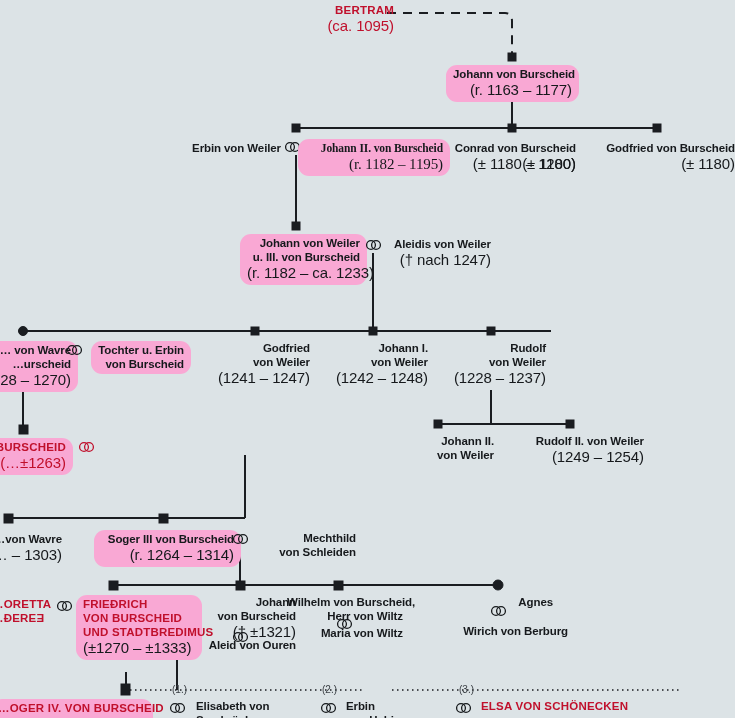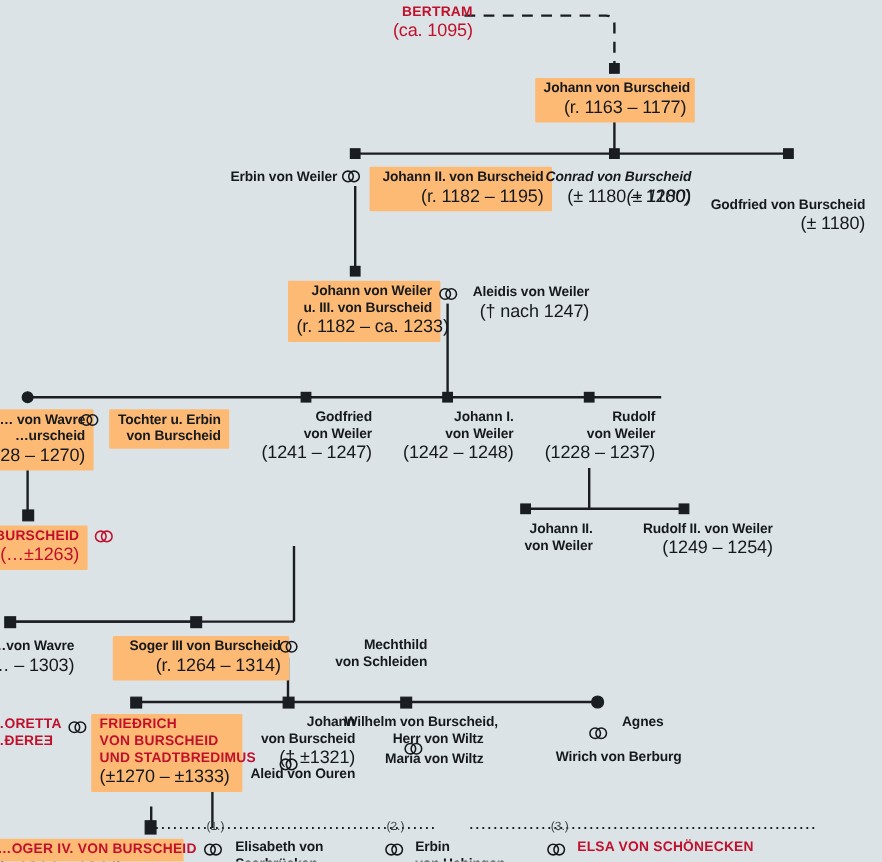--- a/index.html
+++ b/index.html
@@ -24,23 +24,23 @@
     font-weight:bold;
     font-size:11.5px;
     letter-spacing:-0.1px;
   }
   .person .dt{
     font-size:15px;
     font-weight:normal;
     letter-spacing:-0.1px;
   }
   .person.hl{
-    background:#fdba74;
+    background:#f9a8d4;
     padding:2px 7px 3px 7px;
-    border-radius:1px;
+    border-radius:11px;
   }
   .person.red .nm,.person.red .dt{color:#c0102c;}
   .person.red .nm{letter-spacing:0.2px;}
   .person.lalign{text-align:left;}
 
   
   .mar{
     position:absolute;
     width:17px;height:12px;
     }
@@ -132,34 +132,34 @@
     <div class="nm">Erbin von Weiler</div>
   </div>
 
   <div class="mar" style="left:284px;top:141px;">
     <svg viewBox="0 0 17 12" xmlns="http://www.w3.org/2000/svg">
       <circle cx="6" cy="6" r="4.4" fill="none" stroke="#16191c" stroke-width="1.3"></circle>
       <circle cx="11" cy="6" r="4.4" fill="none" stroke="#16191c" stroke-width="1.3"></circle>
     </svg>
   </div>
 
-  <div class="person hl" style="left:308px;top:139px;width:138px;">
+  <div class="person hl" style="left:298px;top:139px;width:138px;font-family:Liberation Serif, serif;">
     <div class="nm">Johann II. von Burscheid</div>
     <div class="dt">(r. 1182 – 1195)</div>
   </div>
 
-  <div class="person" style="left:448px;top:141px;width:128px;font-style:italic;">
+  <div class="person" style="left:448px;top:141px;width:128px;">
     <div class="nm">Conrad von Burscheid</div>
     <div class="dt">(± 1180)</div>
   </div>
   <div class="person" style="left:448px;top:155px;width:128px;">
     <div class="dt">(± 1180 – 1200)</div>
   </div>
 
-  <div class="person" style="left:583px;top:141px;width:138px;margin-top:23px;">
+  <div class="person" style="left:597px;top:141px;width:138px;">
     <div class="nm">Godfried von Burscheid</div>
     <div class="dt">(± 1180)</div>
   </div>
 
   <div class="person hl" style="left:240px;top:234px;width:113px;">
     <div class="nm">Johann von Weiler</div>
     <div class="nm">u. III. von Burscheid</div>
     <div class="dt">(r. 1182 – ca. 1233)</div>
   </div>
 

